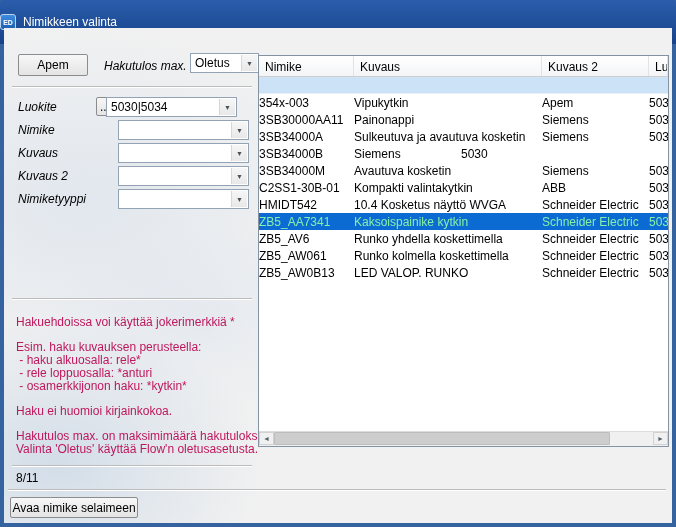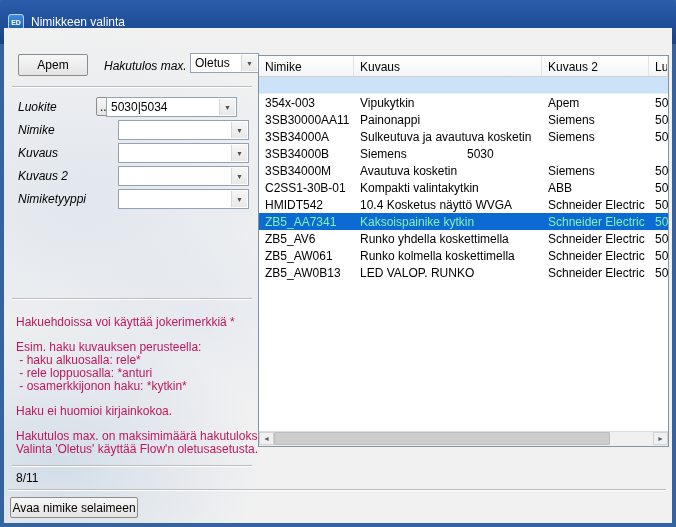--- a/index.html
+++ b/index.html
@@ -5,21 +5,21 @@
   html,body{margin:0;padding:0;}
   body{
     width:676px;height:527px;position:relative;overflow:hidden;
     font-family:"Liberation Sans", sans-serif;font-size:12px;color:#000;
     background:#35639f;
   }
   .titlebar{
     position:absolute;left:0;top:0;width:676px;height:44px;box-sizing:border-box;
     background:linear-gradient(#2a5dab,#17428a);
     border-radius:4px 4px 0 0;
-    display:flex;align-items:center;padding-left:8px;
+    display:flex;align-items:center;
   }
   .app-icon{
     width:16px;height:16px;border-radius:3px;background:linear-gradient(#3d8de0,#1a5fb0);
     color:#fff;font-size:7px;font-weight:bold;display:flex;align-items:center;justify-content:center;
     border:1px solid #bcd3ee;box-sizing:border-box;flex:none;
   }
   .title-text{color:#fff;font-size:12px;margin-left:7px;white-space:nowrap;}
   .content{
     position:absolute;left:4px;top:28px;width:668px;height:495px;background:#f1f1f1;overflow:hidden;
   }
@@ -60,21 +60,21 @@
   }
   .thead{display:flex;height:21px;box-sizing:border-box;background:linear-gradient(#ffffff,#f3f4f6);border-bottom:1px solid #cfcfcf;}
   .hcell{box-sizing:border-box;padding:4px 0 0 6px;font-size:12px;border-right:1px solid #e3e3e3;overflow:hidden;white-space:nowrap;}
   .c0{width:95px;flex:none;}
   .c1{width:188px;flex:none;}
   .c2{width:107px;flex:none;}
   .c3{flex:1;min-width:0;}
   .filter-row{height:16px;background:#cbe2f7;border-bottom:1px solid #e6eef6;}
   .trow{display:flex;height:17px;align-items:center;font-size:12px;white-space:nowrap;}
   .trow.selected{background:#0b6bd3;color:#86efac;}
-  .tcell{box-sizing:border-box;padding-left:6px;overflow:hidden;white-space:nowrap;}
+  .tcell{box-sizing:border-box;padding-left:0;overflow:hidden;white-space:nowrap;}
   .hscroll{
     position:absolute;left:0;right:0;bottom:0;height:14px;background:#f0f0f0;border-top:1px solid #dcdcdc;
   }
   .sbtn{
     position:absolute;top:0;width:15px;height:13px;box-sizing:border-box;
     background:#f0f0f0;border:1px solid #d2d2d2;color:#55606b;
     display:flex;align-items:center;justify-content:center;font-size:7px;
   }
   .sbtn.left{left:0;}
   .sbtn.right{right:0;}

